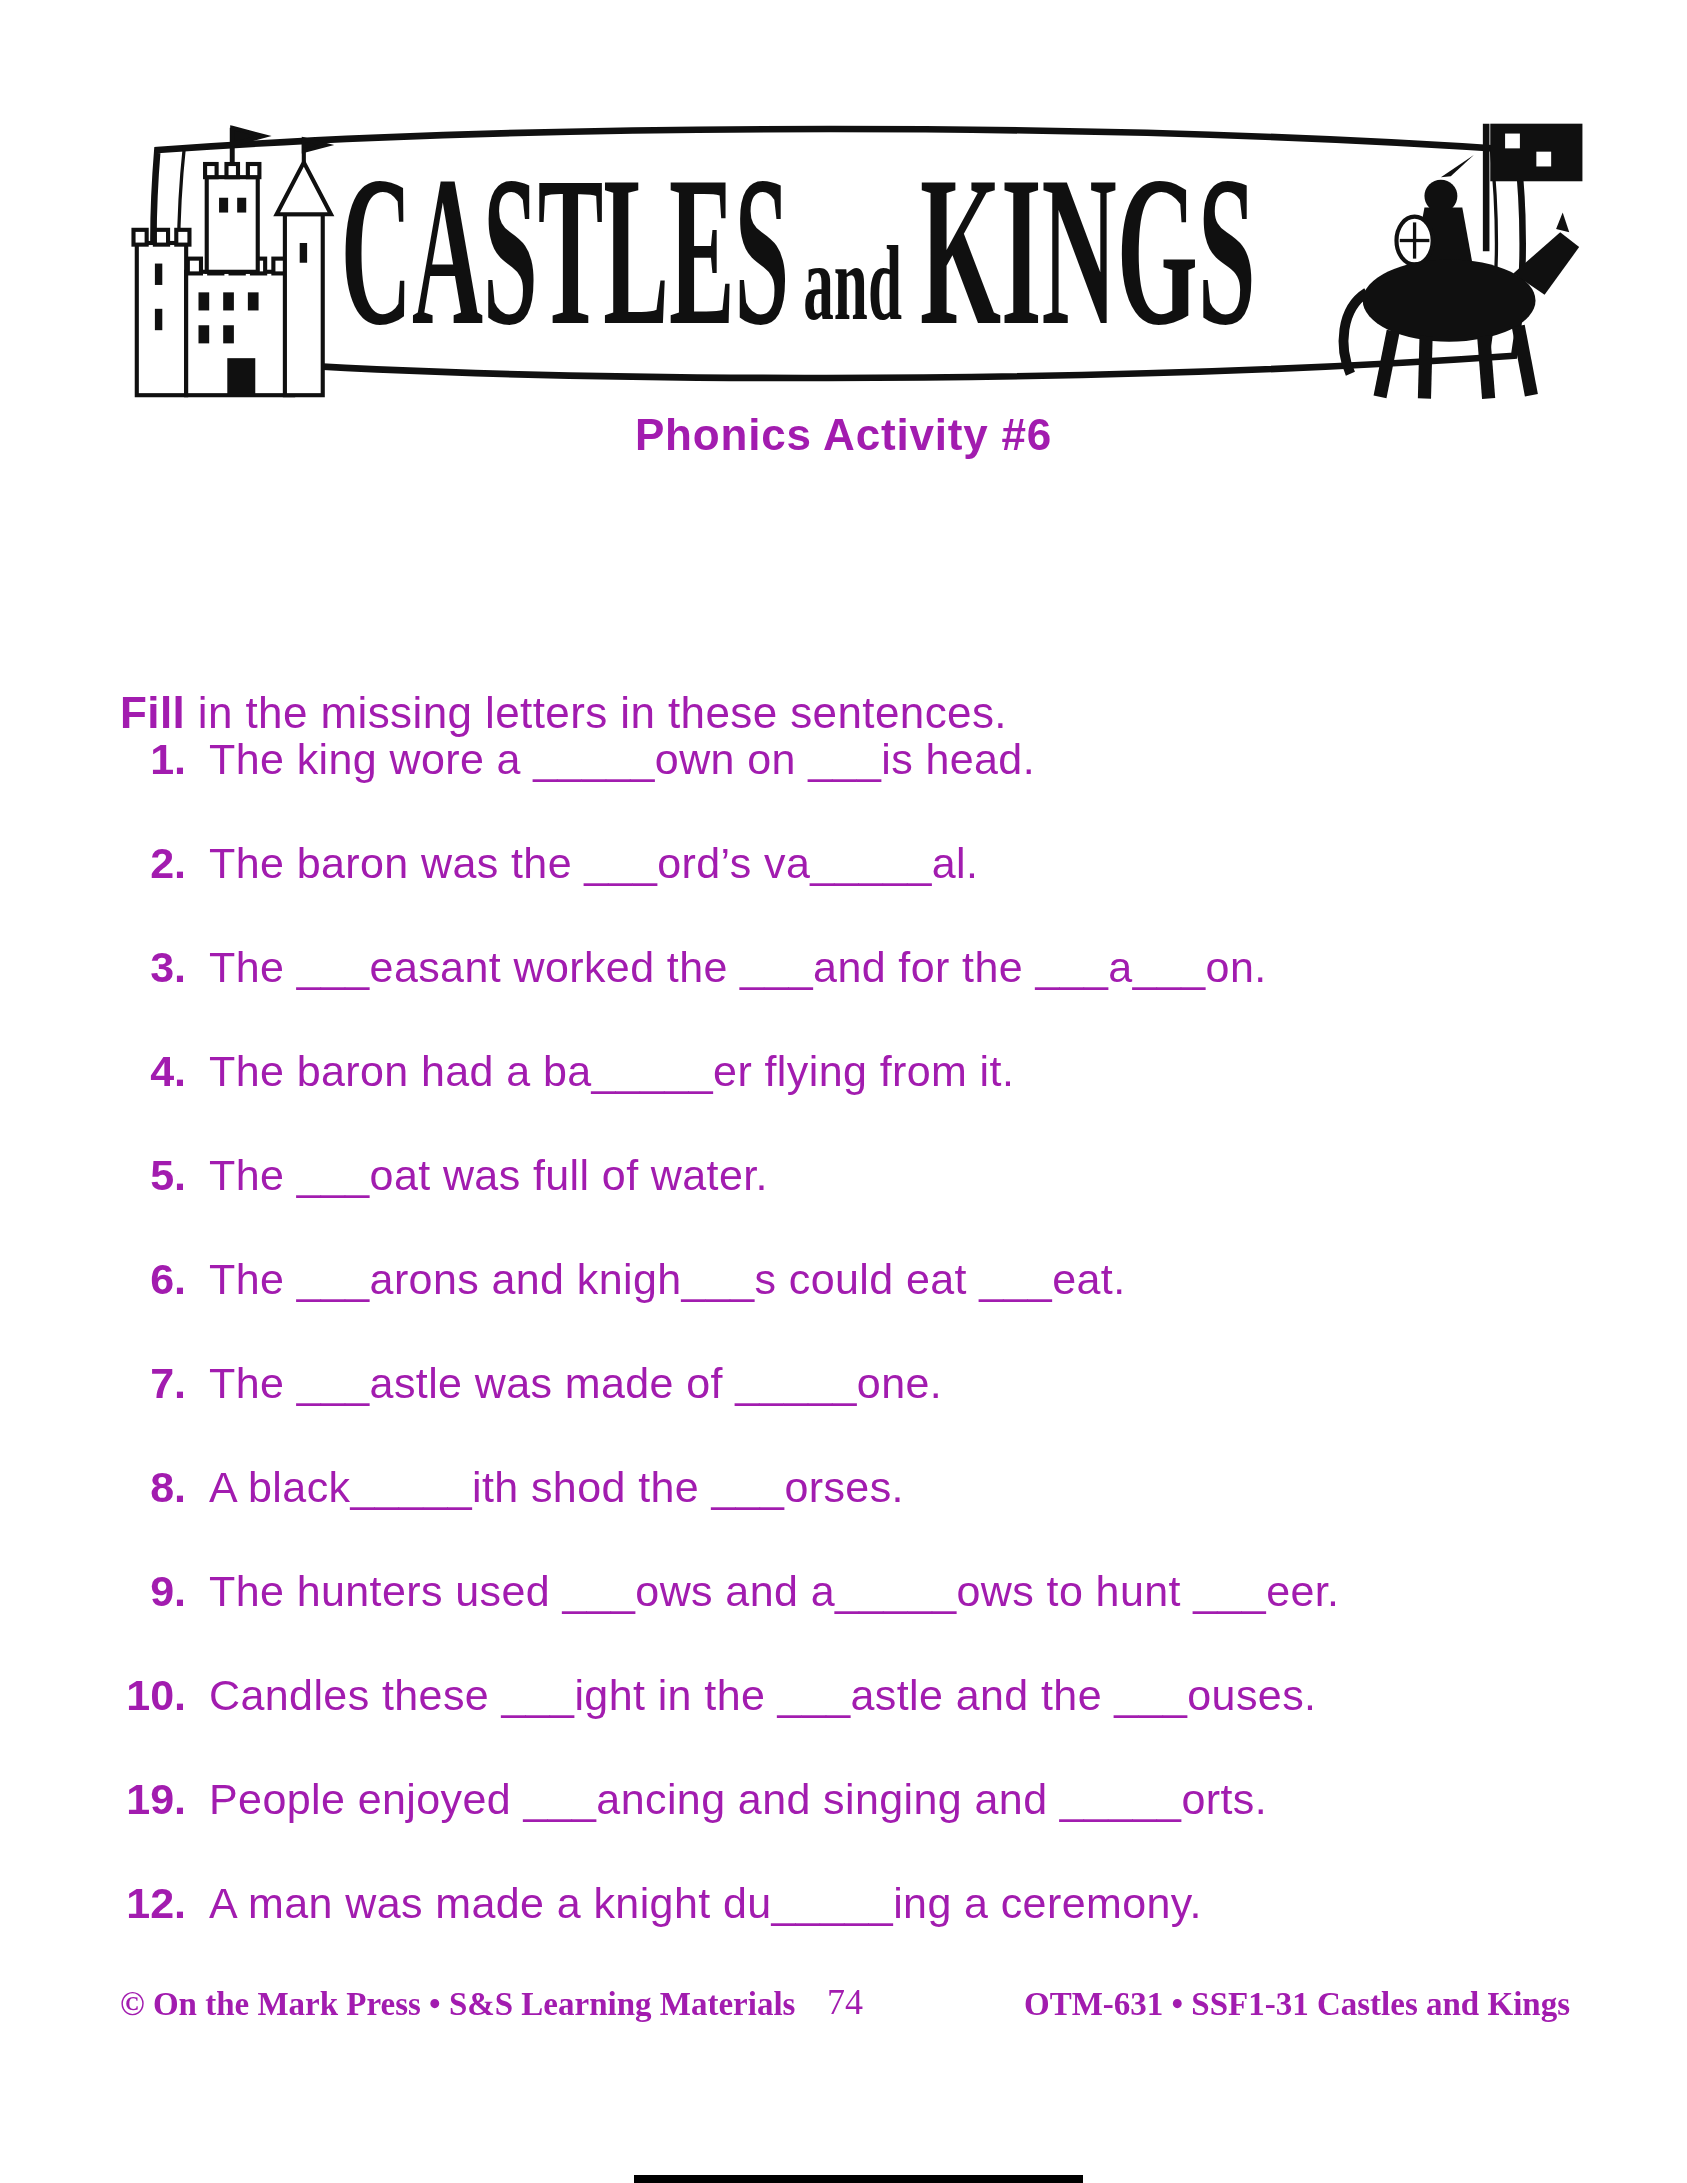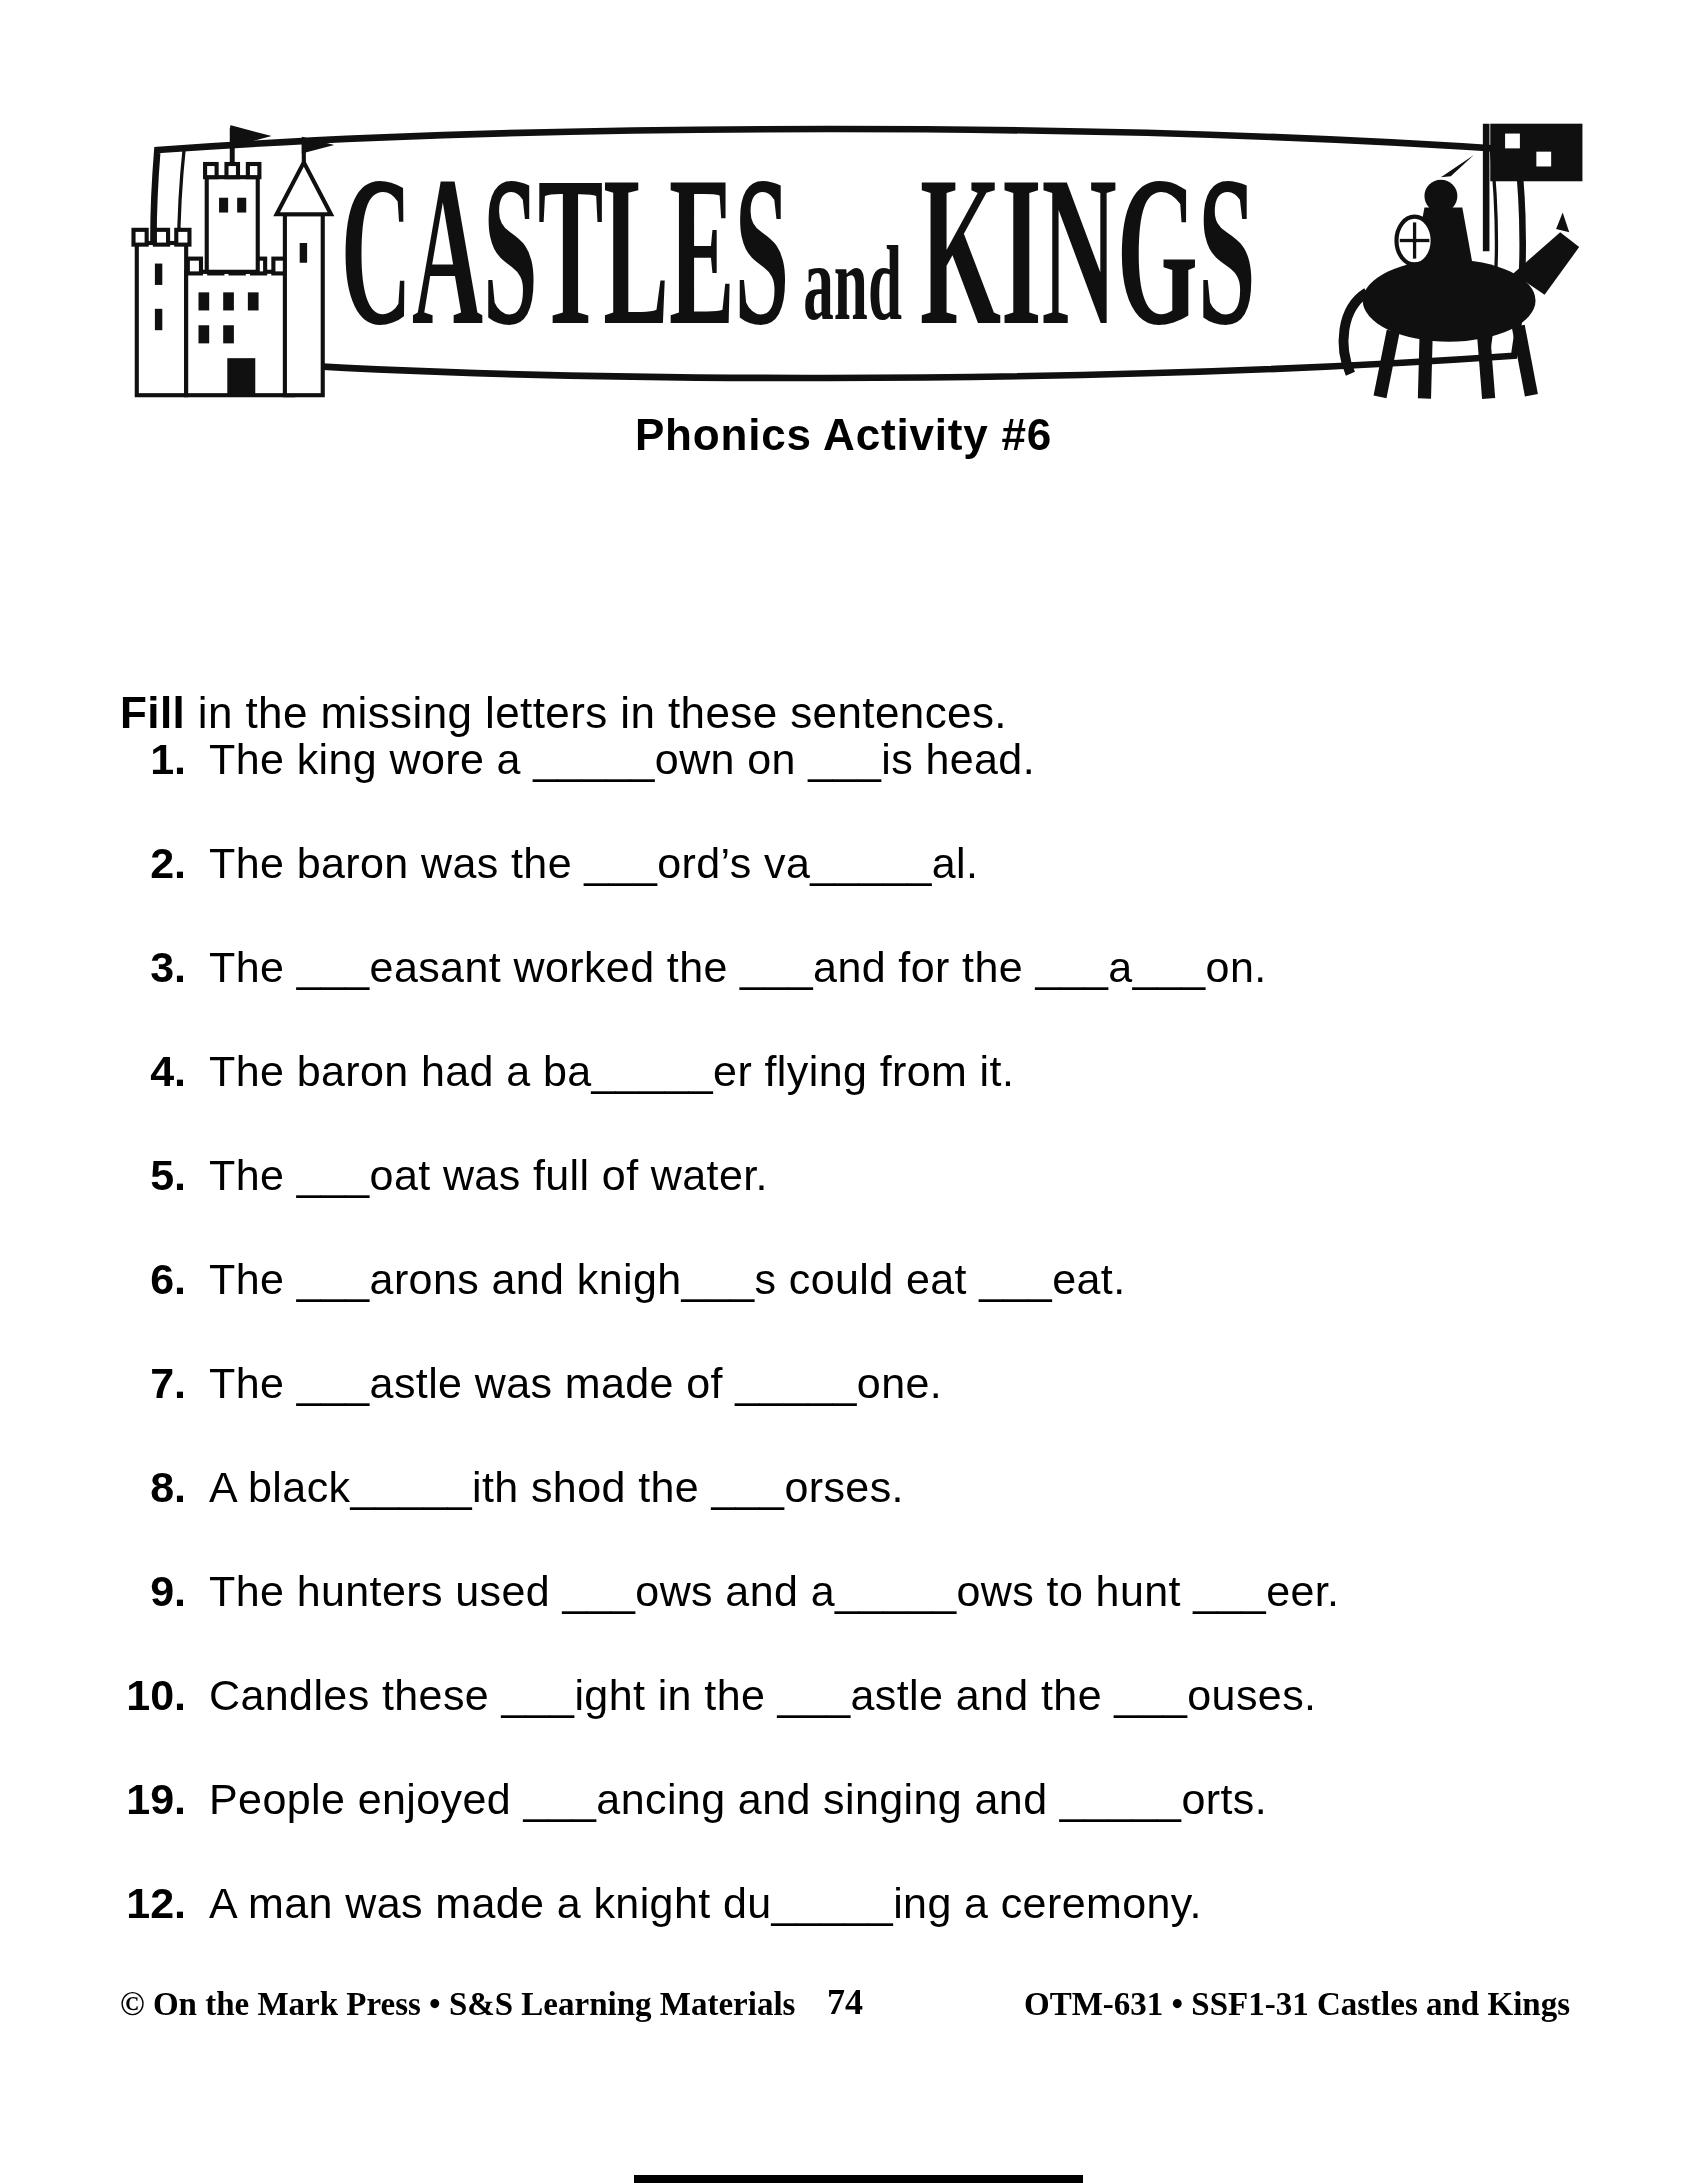--- a/index.html
+++ b/index.html
@@ -2,21 +2,21 @@
 <html style="font-size:13px"><head>
 <meta charset="utf-8">
 <style>
   html,body{margin:0;padding:0;background:#ffffff;}
   .page{
     position:relative;
     width:1687px;
     height:2183px;
     background:#ffffff;
     font-family:"Liberation Sans",sans-serif;
-    color:#000000;
+    color:#a21caf;
     overflow:hidden;
   }
   .banner{
     position:absolute;
     left:78px;
     top:99px;
     width:1541px;
     height:325px;
   }
   .banner svg{display:block;width:100%;height:100%;}
@@ -77,21 +77,21 @@
     top:1981px;
     left:120px;
     width:1450px;
     display:flex;
     align-items:flex-end;
     font-family:"Liberation Serif",serif;
     font-size:33px;
     font-weight:bold;
   }
   .footer-left{flex:1;text-align:left;}
-  .footer-center{flex:0 0 auto;font-weight:bold;font-size:36px;}
+  .footer-center{flex:0 0 auto;font-weight:normal;font-size:36px;}
   .footer-right{flex:1;text-align:right;}
   .bottom-mark{
     position:absolute;
     left:634px;
     bottom:0;
     width:449px;
     height:8.2px;
     background:#000;
   }
 </style>

